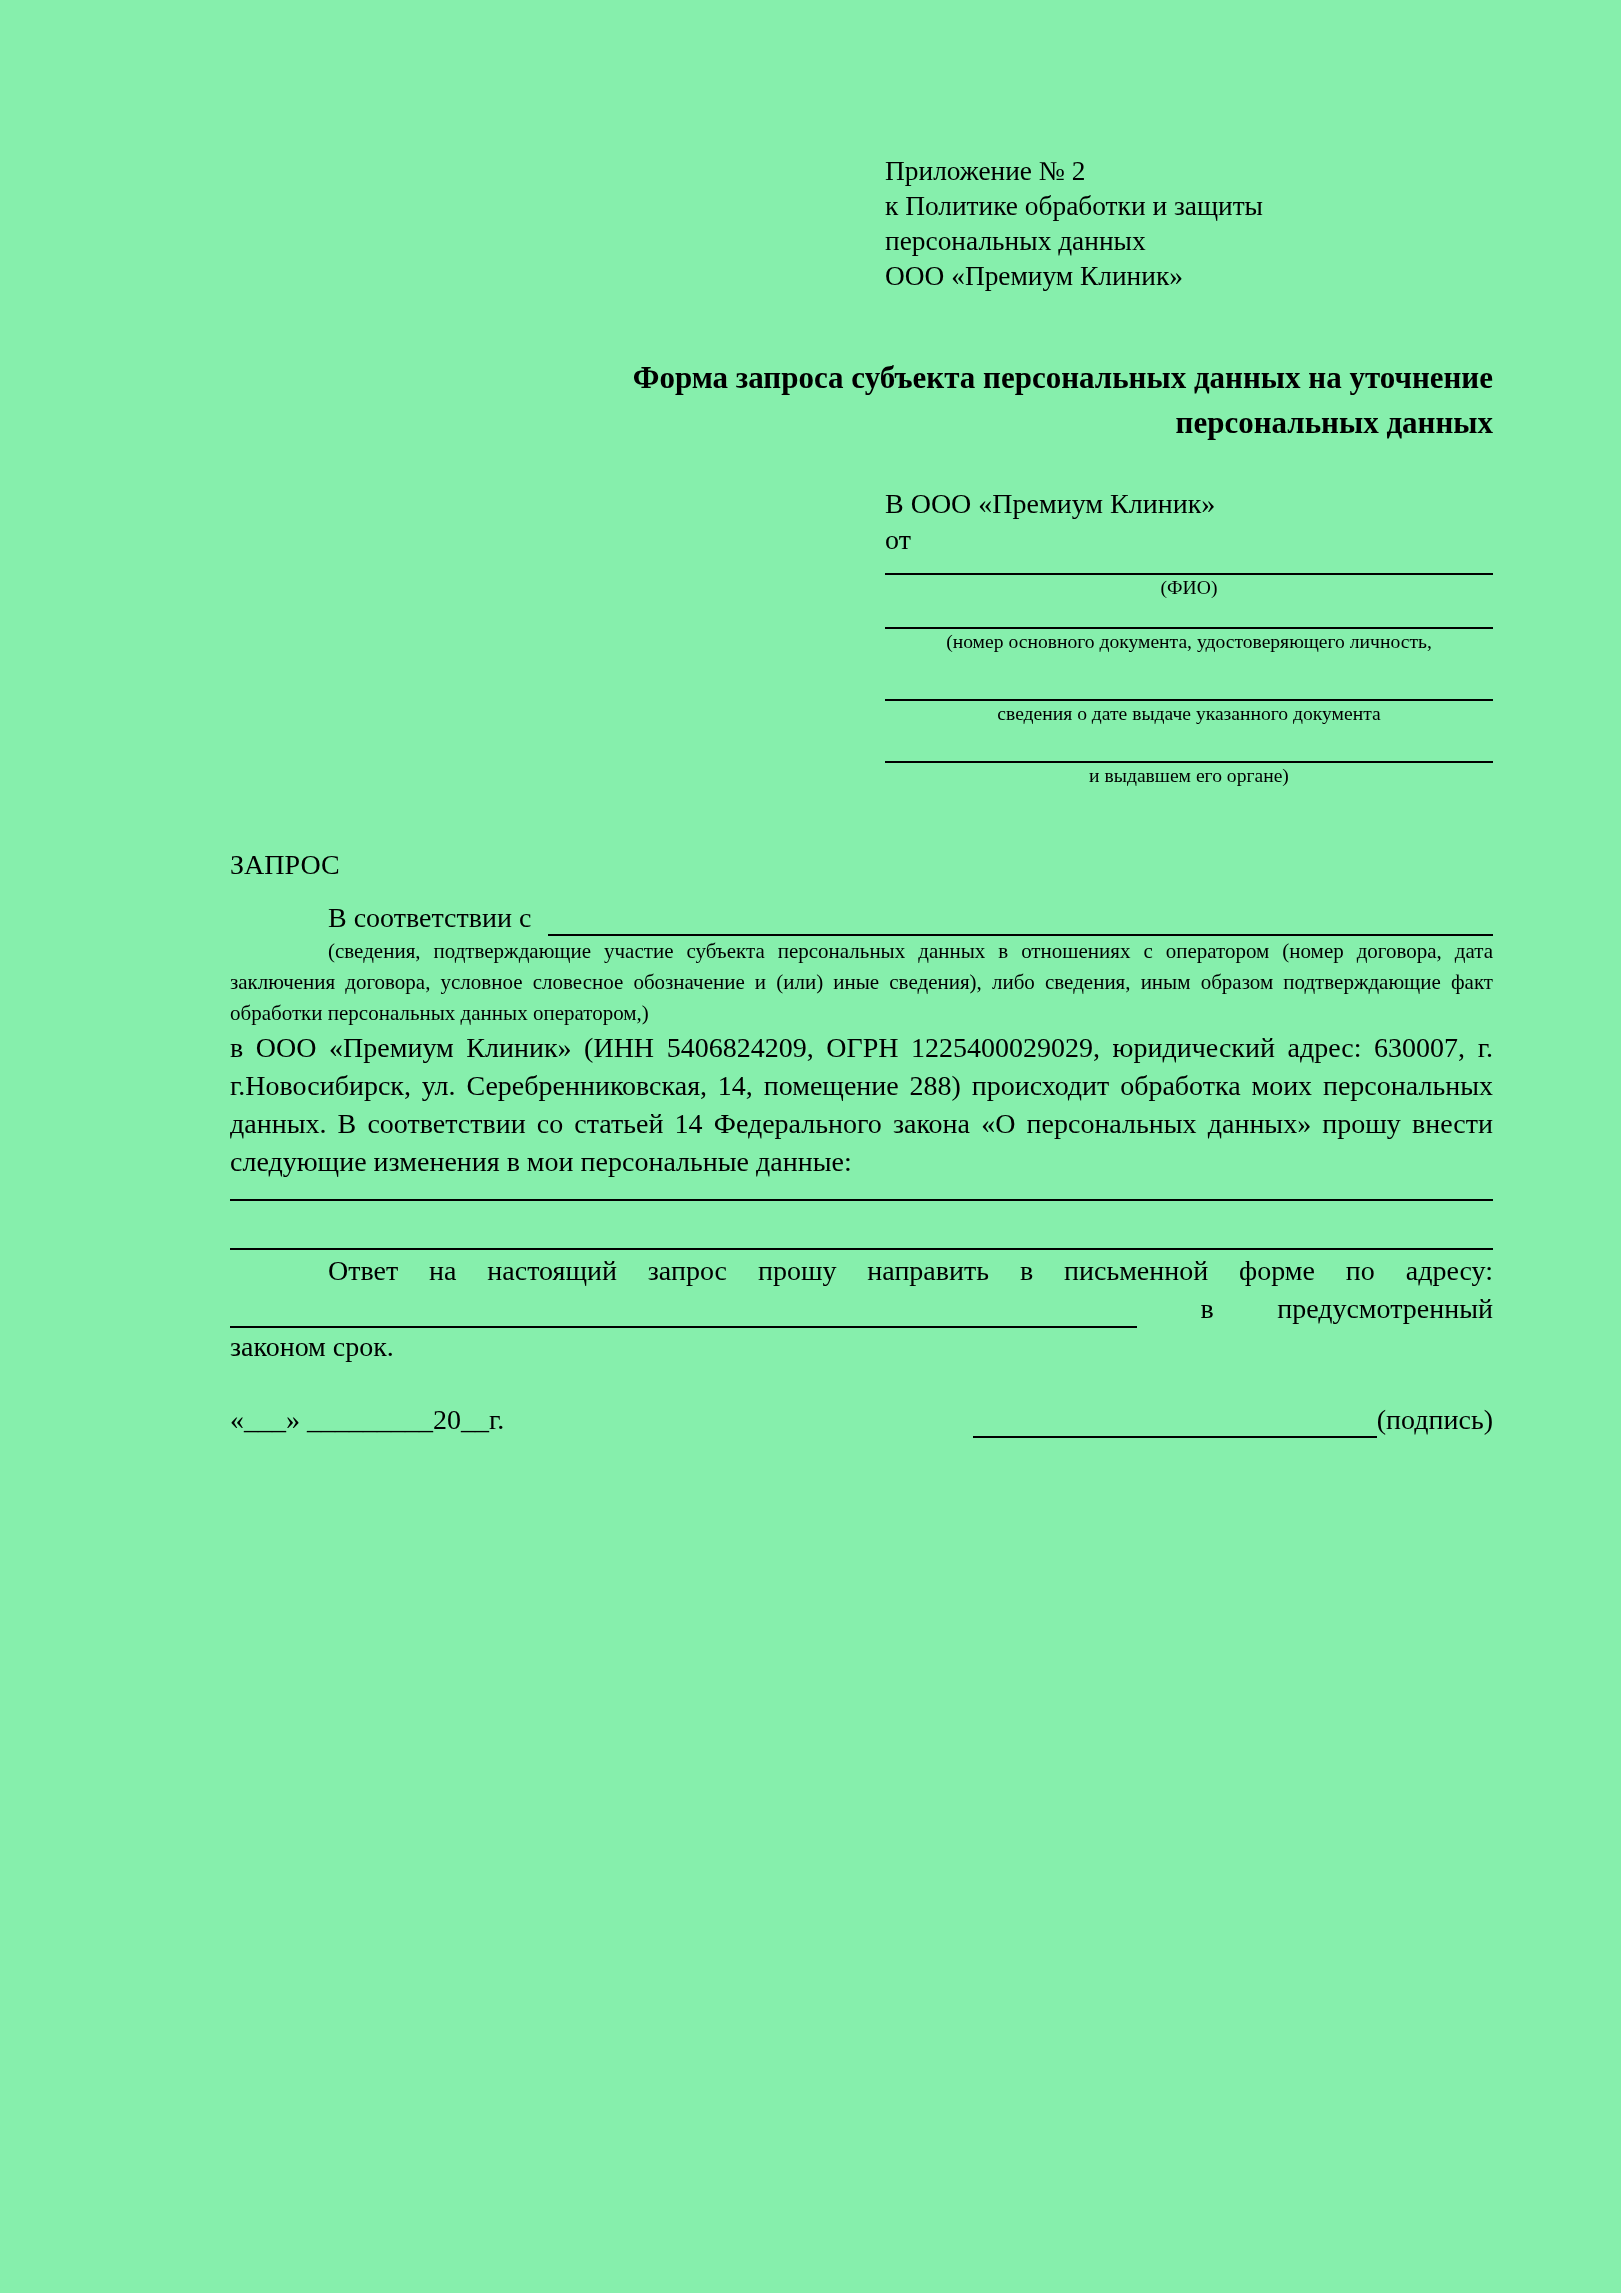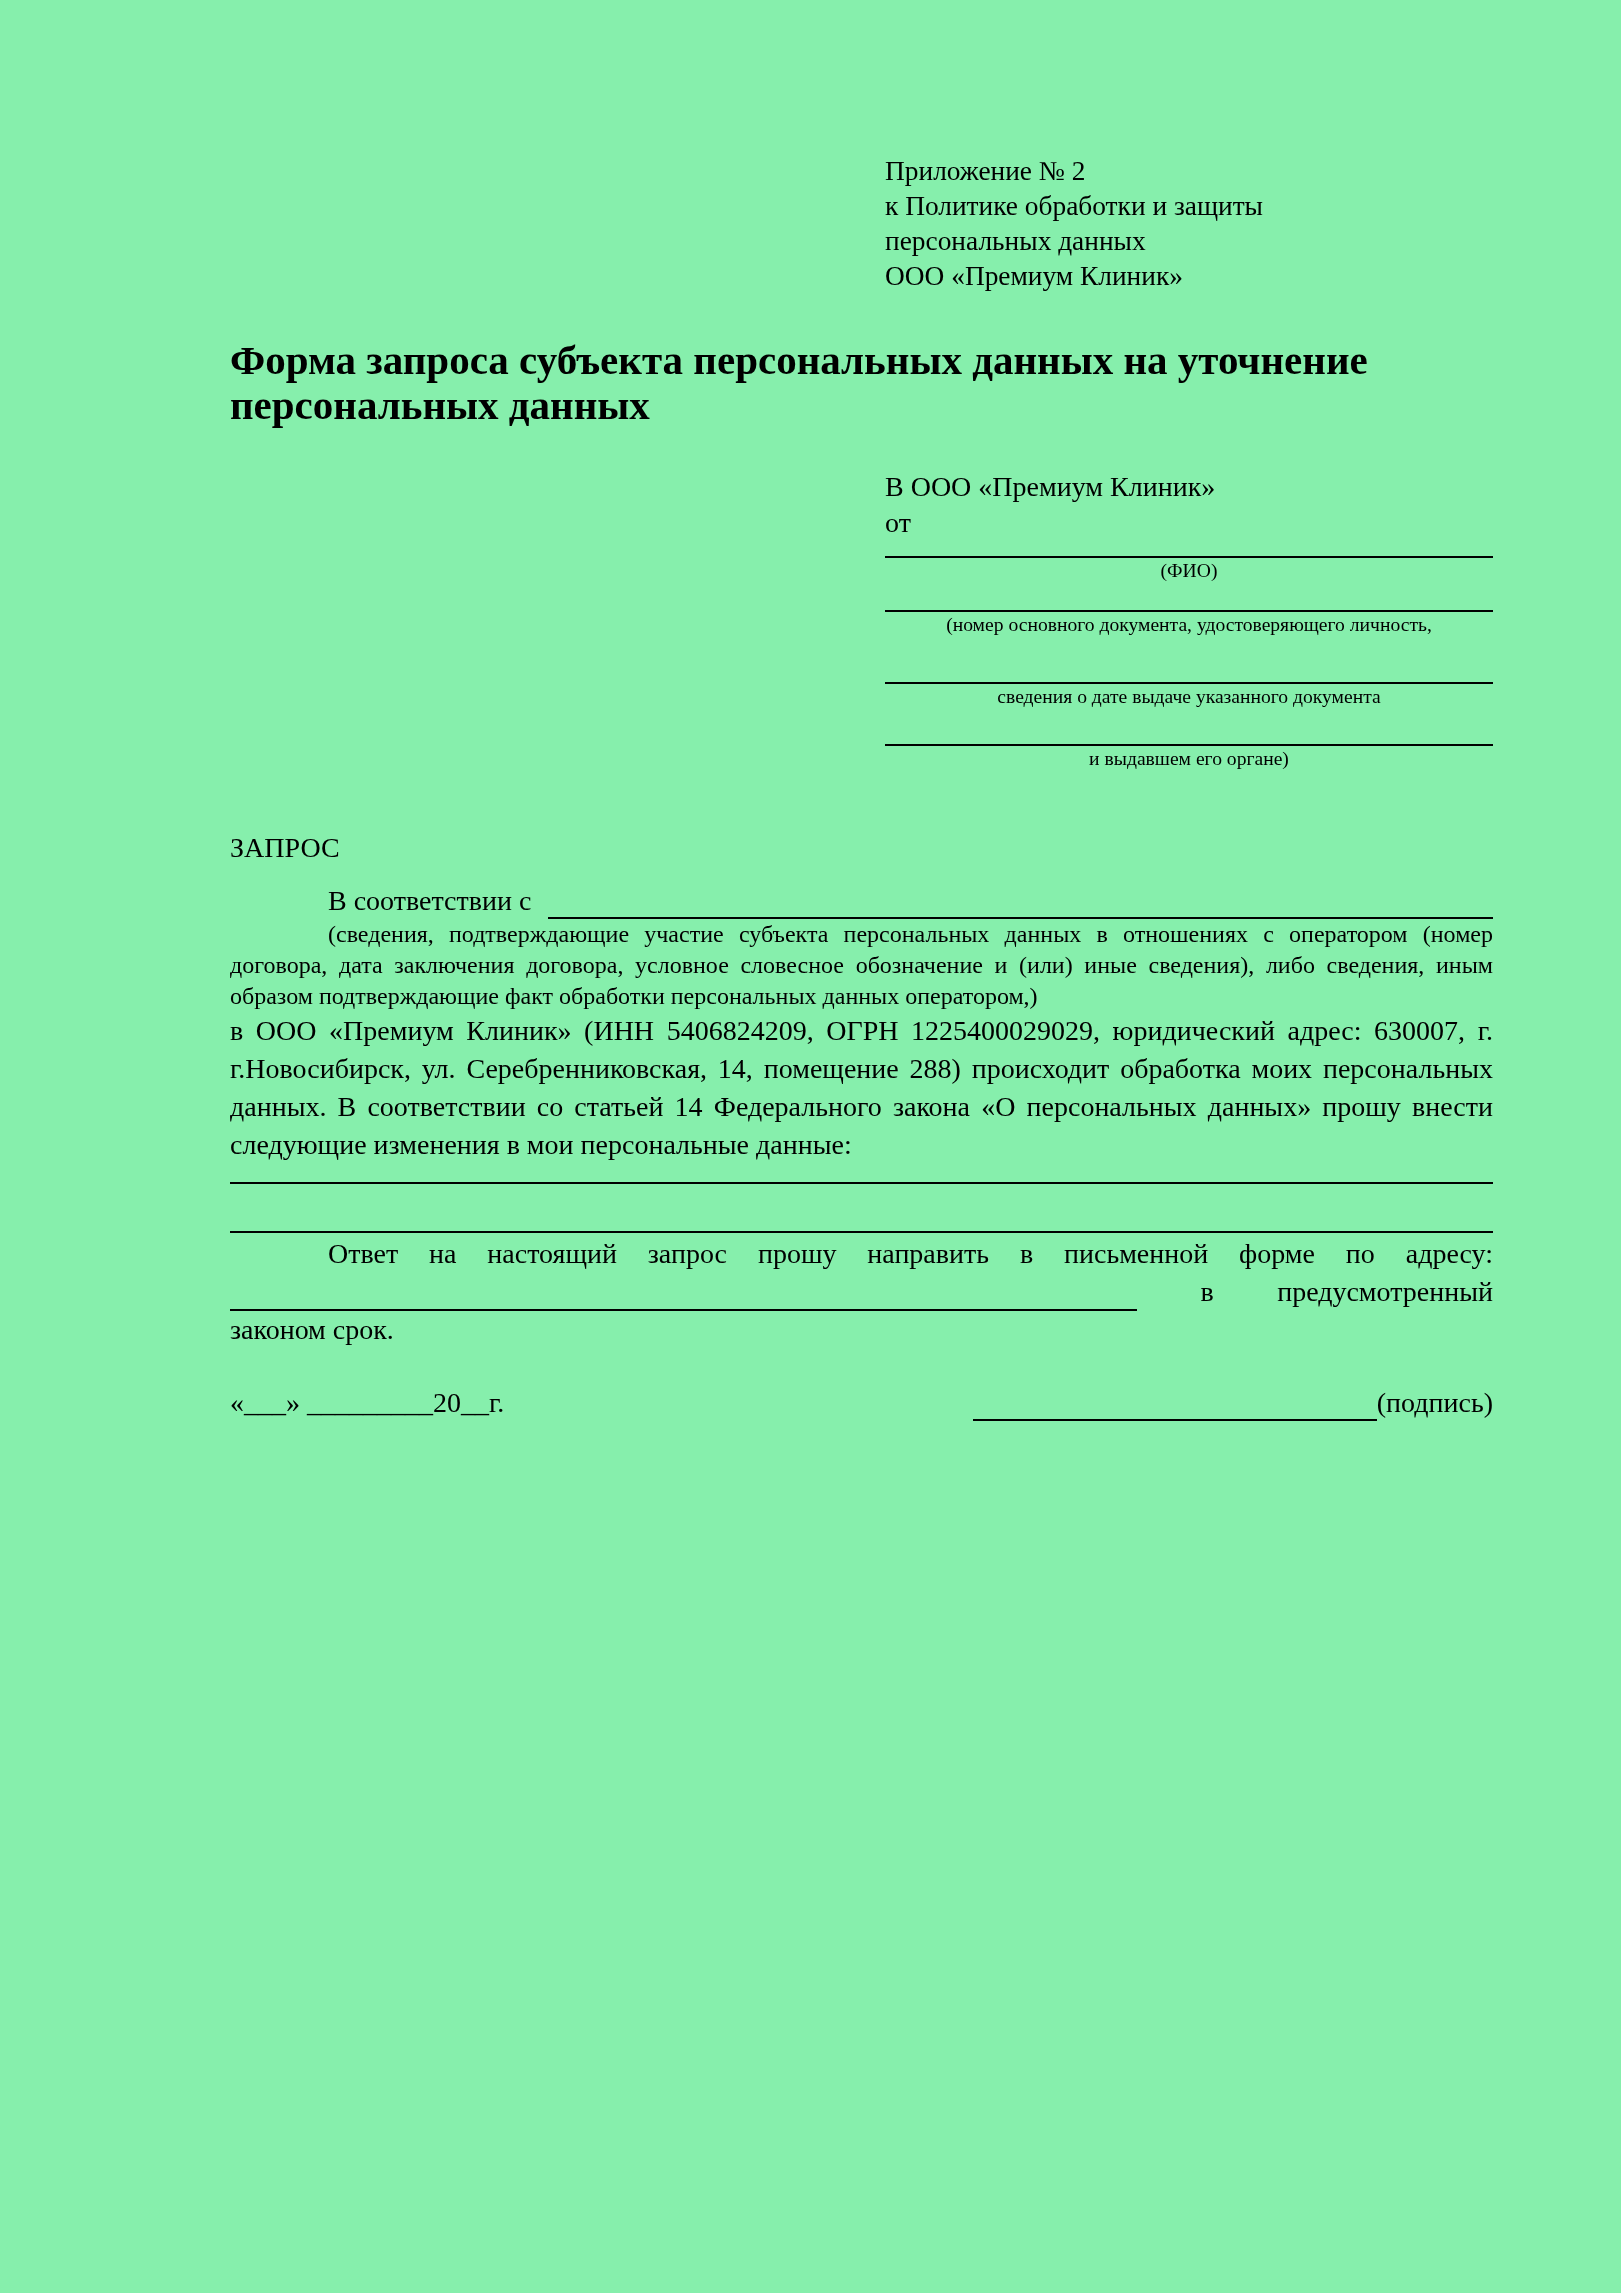--- a/index.html
+++ b/index.html
@@ -18,24 +18,24 @@
   }
   
   .appendix {
     margin-left: 655px;          
     width: 608px;
     line-height: 35px;
     font-size: 27.4px;
   }
   
   .doc-title {
-    margin-top: 44px;
-    text-align: left;
+    margin-top: 61px;
+    text-align: right;
     font-weight: bold;
-    font-size: 41px;
+    font-size: 31px;
     line-height: 45px;
   }
   
   .addressee {
     margin-top: 41px;
     margin-left: 655px;          
     width: 608px;
     line-height: 36px;
   }
   .blank-line { border-bottom: 2.9px solid #000; }
@@ -62,21 +62,21 @@
     line-height: 37px;
   }
   .intro-row .lead { white-space: pre; }
   .fill-line {
     flex: 1;
     border-bottom: 2.9px solid #000;
     margin-left: 9.8px;
     height: 31px;
   }
   .basis-caption {
-    font-size: 24px;
+    font-size: 21px;
     line-height: 31px;
     text-align: justify;
     text-indent: 98px;
   }
   .body-par {
     text-align: justify;
     line-height: 38px;
   }
   .wide-blank-1 { height: 19.6px; border-bottom: 2.9px solid #000; }
   .wide-blank-2 { height: 49px; border-bottom: 2.9px solid #000; }

